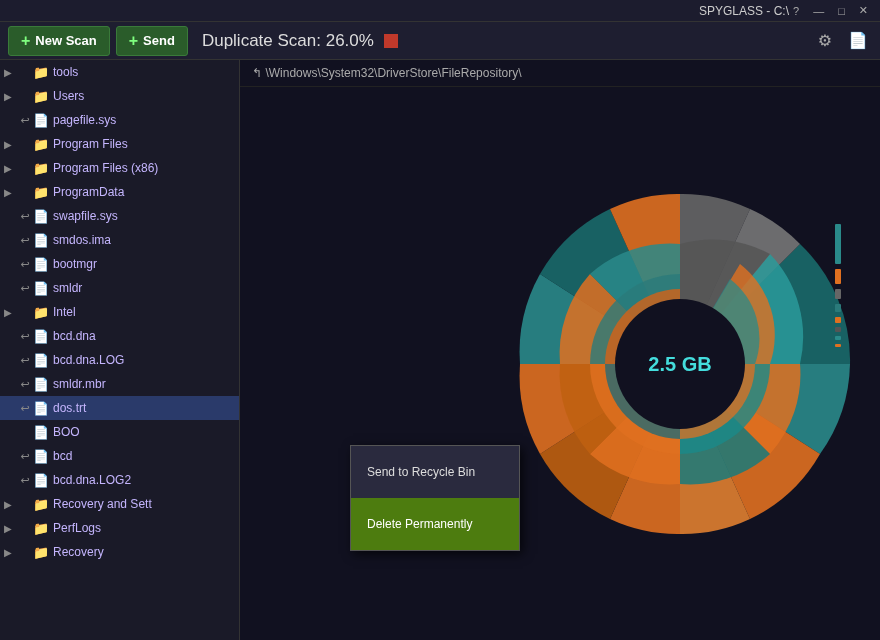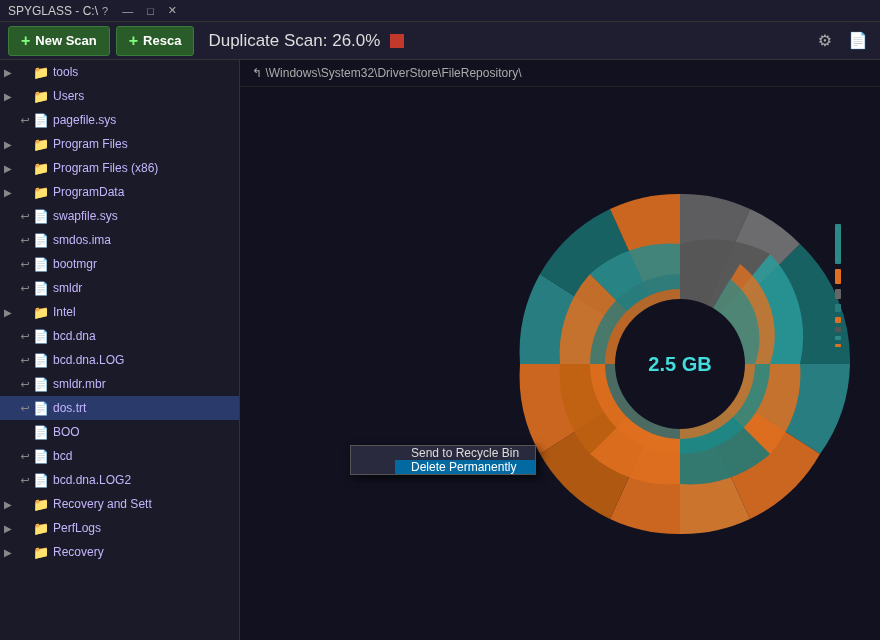--- a/index.html
+++ b/index.html
@@ -12,21 +12,21 @@
       background: #1a1a2e;
       color: #ccc;
     }
 
     
     .title-bar {
       background: #1c1c2e;
       height: 22px;
       display: flex;
       align-items: center;
-      justify-content: flex-start;
+      justify-content: flex-end;
       padding: 0 8px;
       border-bottom: 1px solid #333;
     }
     .title-bar-text {
       color: #ccc;
       font-size: 12px;
     }
     .title-bar-controls {
       display: flex;
       gap: 6px;
@@ -180,29 +180,28 @@
       position: absolute;
       left: 110px;
       top: 385px;
       background: #2a2a3e;
       border: 1px solid #555;
       box-shadow: 3px 3px 10px rgba(0,0,0,0.7);
       z-index: 100;
       min-width: 170px;
     }
     .context-menu-item {
-      padding: 0 16px;
+      padding: 19px 16px;
       cursor: pointer;
       color: #ddd;
       font-size: 12px;
       white-space: nowrap;
-      margin-left: 44px;
     }
     .context-menu-item:hover, .context-menu-item.highlighted {
-      background: #0369a1;
+      background: #4d7c0f;
       color: #fff;
     }
 
     
     .donut-container {
       position: relative;
       width: 400px;
       height: 400px;
     }
     .donut-label {
@@ -234,21 +233,21 @@
   </div>
 </div>
 
 <div class="toolbar">
   <button class="btn-new-scan">
     <span class="plus-icon">+</span>
     <span>New Scan</span>
   </button>
   <button class="btn-rescan">
     <span class="plus-icon">+</span>
-    <span>Resca</span>
+    <span>Send</span>
   </button>
   <span class="scan-info">Duplicate Scan: 26.0%</span>
   <span class="scan-stop" title="Stop"></span>
   <div class="toolbar-right">
     <button class="toolbar-icon-btn">⚙</button>
     <button class="toolbar-icon-btn">📄</button>
   </div>
 </div>
 
 <div class="main-layout">

